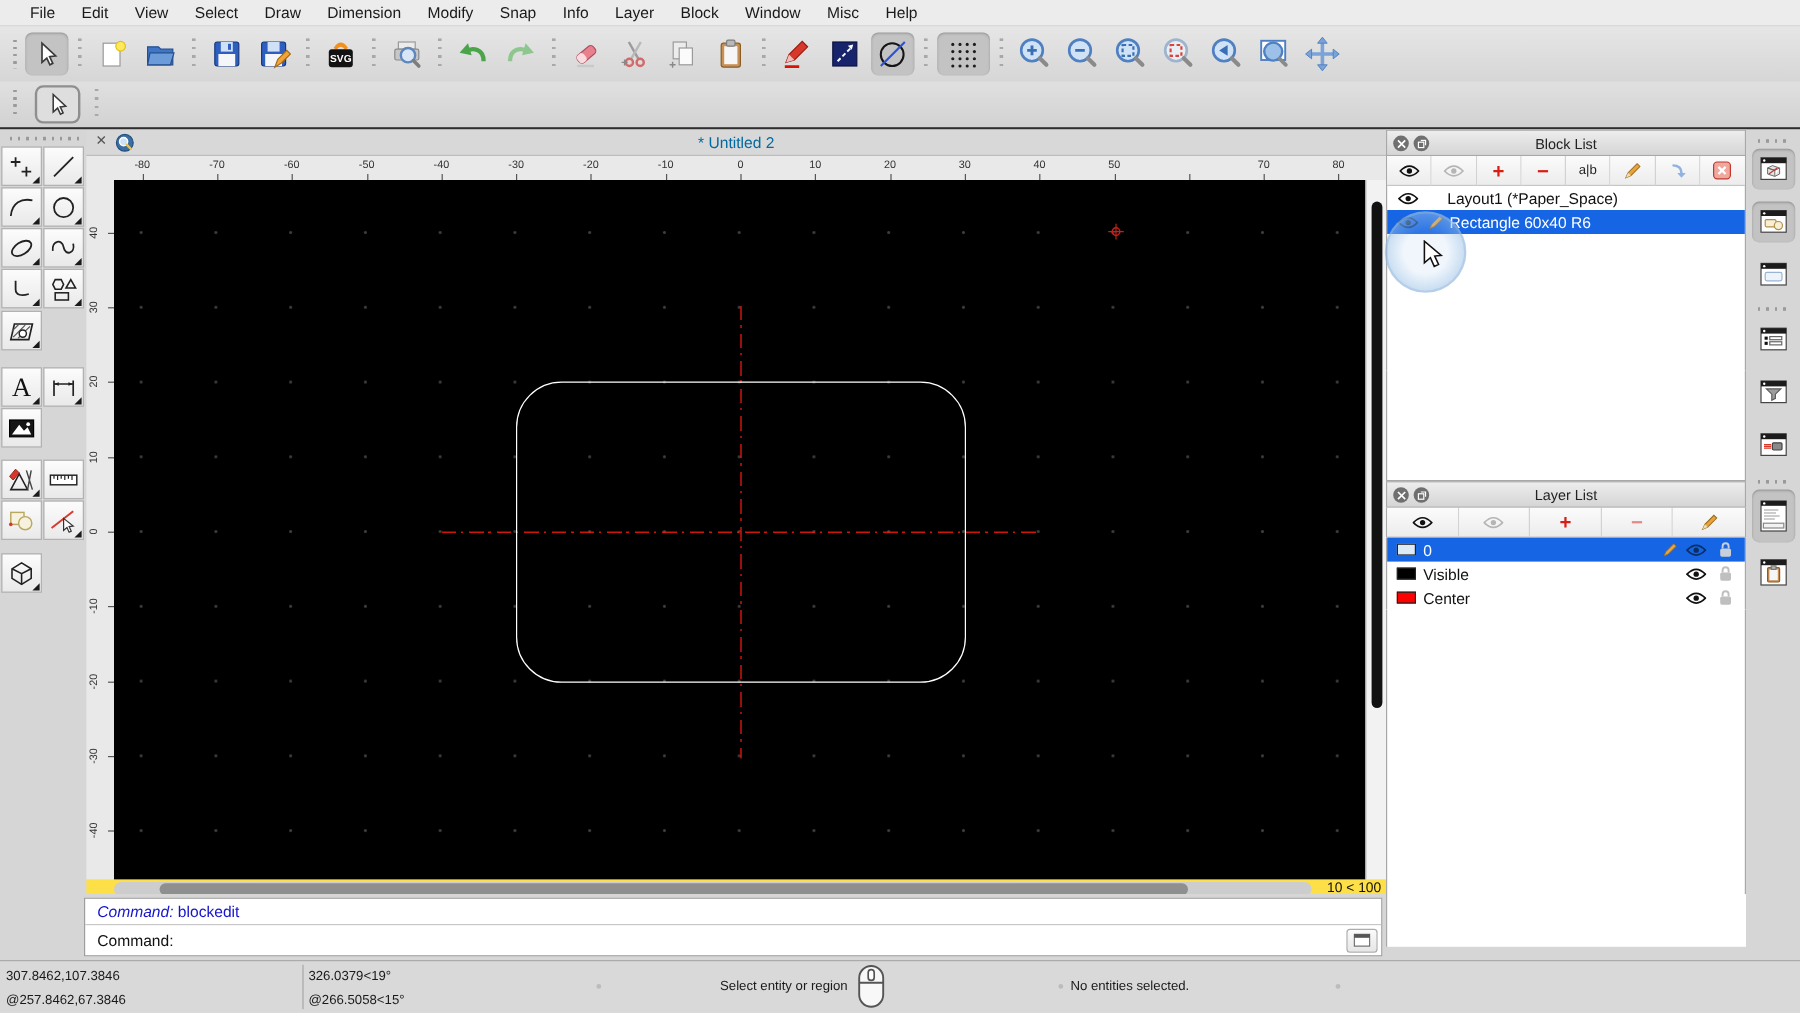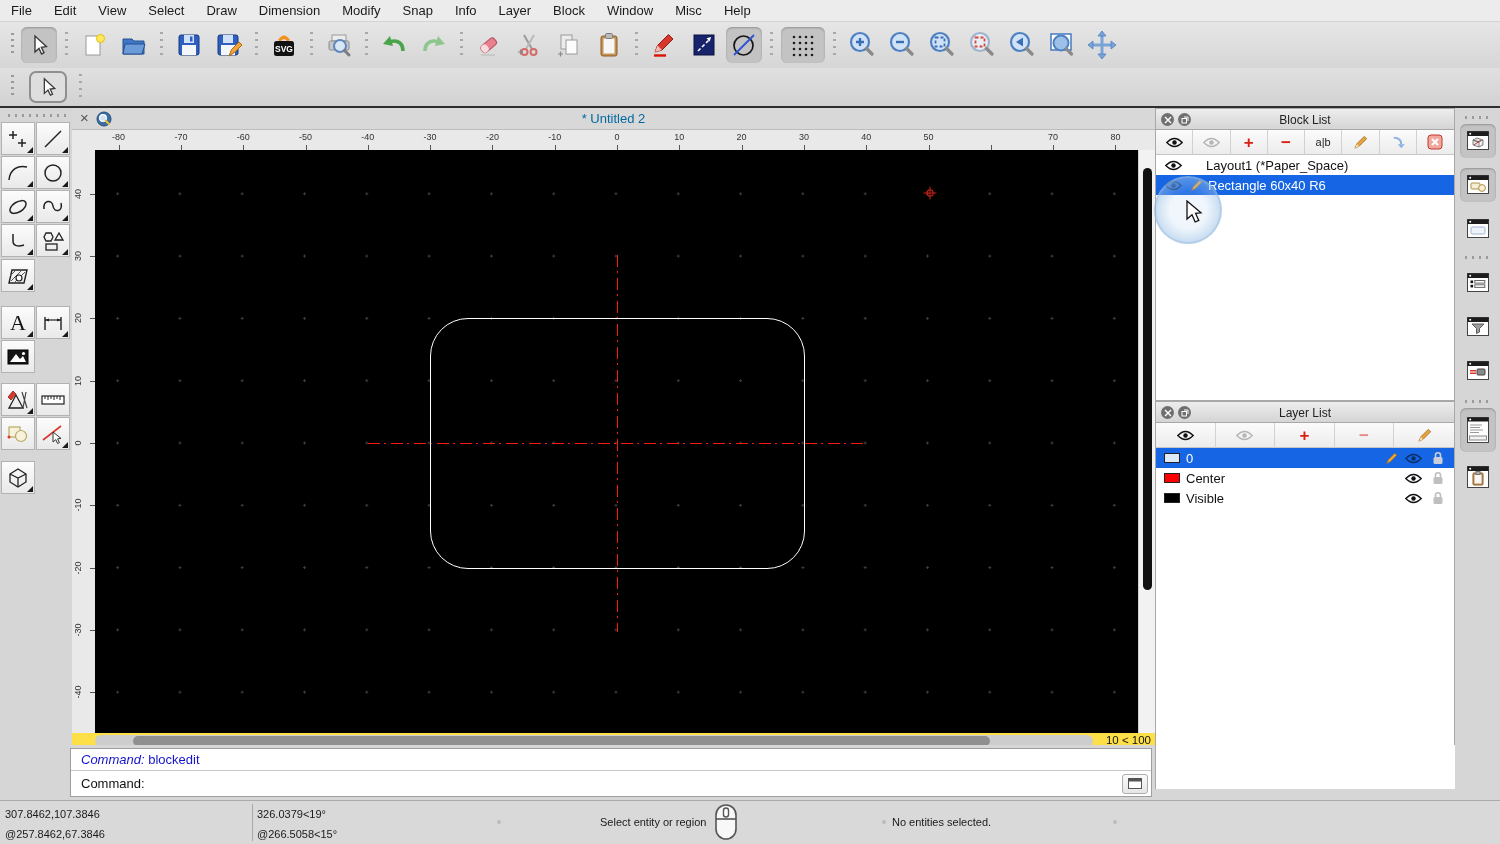--- a/index.html
+++ b/index.html
@@ -2,21 +2,21 @@
 <html><head>
 <meta charset="utf-8">
 <style>
   * { box-sizing: border-box; margin: 0; padding: 0; }
   html,body { width:1500px; height:844px; }
   body { font-family: "Liberation Sans", sans-serif; }
   .app { position:relative; width:1500px; height:844px; background:#d8d8d8; overflow:hidden; }
 
   
   .menubar { position:absolute; left:0; top:0; width:1500px; height:22px; background:#ececec;
-             display:flex; align-items:center; border-bottom:1px solid #d4d4d4; }
+             display:flex; align-items:center; padding-left:14px; border-bottom:1px solid #d4d4d4; }
   .menubar span { font-size:13px; color:#1a1a1a; padding:0 11px; }
 
   
   .toolbar1 { position:absolute; left:0; top:22px; width:1500px; height:46px;
               background:linear-gradient(#e6e6e6,#d6d6d6); display:flex; align-items:center; padding-left:6px; }
   .toolbar2 { position:absolute; left:0; top:68px; width:1500px; height:40px;
               background:linear-gradient(#e0e0e0,#d2d2d2); border-bottom:2px solid #2e2e2e;
               display:flex; align-items:center; padding-left:6px; }
   .ticon { width:36px; height:36px; display:flex; align-items:center; justify-content:center; margin:0 2px; }
   .pressed { background:#c3c3c3; border-radius:6px; box-shadow:inset 0 1px 2px rgba(0,0,0,.25); }
@@ -681,34 +681,34 @@
             <svg style="position:absolute;right:32px;" width="17" height="11" viewBox="0 0 20 12">
                 <path d="M1 6 Q10 -3.5 19 6 Q10 15.5 1 6Z" fill="none" stroke="#0a2f66" stroke-width="1.7"></path>
                 <circle cx="10" cy="6" r="2.6" fill="#0a2f66"></circle>
               </svg>
             <svg style="position:absolute;right:10px;" width="12" height="14" viewBox="0 0 12 14">
                 <rect x="1.5" y="6" width="9" height="7" rx="1.5" fill="#c9cfd8"></rect>
                 <path d="M3.5 6 V4.2 a2.5 2.5 0 0 1 5 0 V6" stroke="#c9cfd8" fill="none" stroke-width="1.6"></path>
               </svg>
           </div>
           <div class="lrow">
-            <span class="swatch" style="background:#ff0000;"></span>
-            <span>Center</span>
+            <span class="swatch" style="background:#000000;"></span>
+            <span>Visible</span>
             <svg style="position:absolute;right:32px;" width="17" height="11" viewBox="0 0 20 12">
                 <path d="M1 6 Q10 -3.5 19 6 Q10 15.5 1 6Z" fill="none" stroke="#111" stroke-width="1.7"></path>
                 <circle cx="10" cy="6" r="2.6" fill="#111"></circle>
               </svg>
             <svg style="position:absolute;right:10px;" width="12" height="14" viewBox="0 0 12 14">
                 <rect x="1.5" y="6" width="9" height="7" rx="1.5" fill="#bfbfbf"></rect>
                 <path d="M3.5 6 V4.2 a2.5 2.5 0 0 1 5 0 V6" stroke="#bfbfbf" fill="none" stroke-width="1.6"></path>
               </svg>
           </div>
           <div class="lrow">
-            <span class="swatch" style="background:#000000;"></span>
-            <span>Visible</span>
+            <span class="swatch" style="background:#ff0000;"></span>
+            <span>Center</span>
             <svg style="position:absolute;right:32px;" width="17" height="11" viewBox="0 0 20 12">
                 <path d="M1 6 Q10 -3.5 19 6 Q10 15.5 1 6Z" fill="none" stroke="#111" stroke-width="1.7"></path>
                 <circle cx="10" cy="6" r="2.6" fill="#111"></circle>
               </svg>
             <svg style="position:absolute;right:10px;" width="12" height="14" viewBox="0 0 12 14">
                 <rect x="1.5" y="6" width="9" height="7" rx="1.5" fill="#bfbfbf"></rect>
                 <path d="M3.5 6 V4.2 a2.5 2.5 0 0 1 5 0 V6" stroke="#bfbfbf" fill="none" stroke-width="1.6"></path>
               </svg>
           </div>
         </div>

